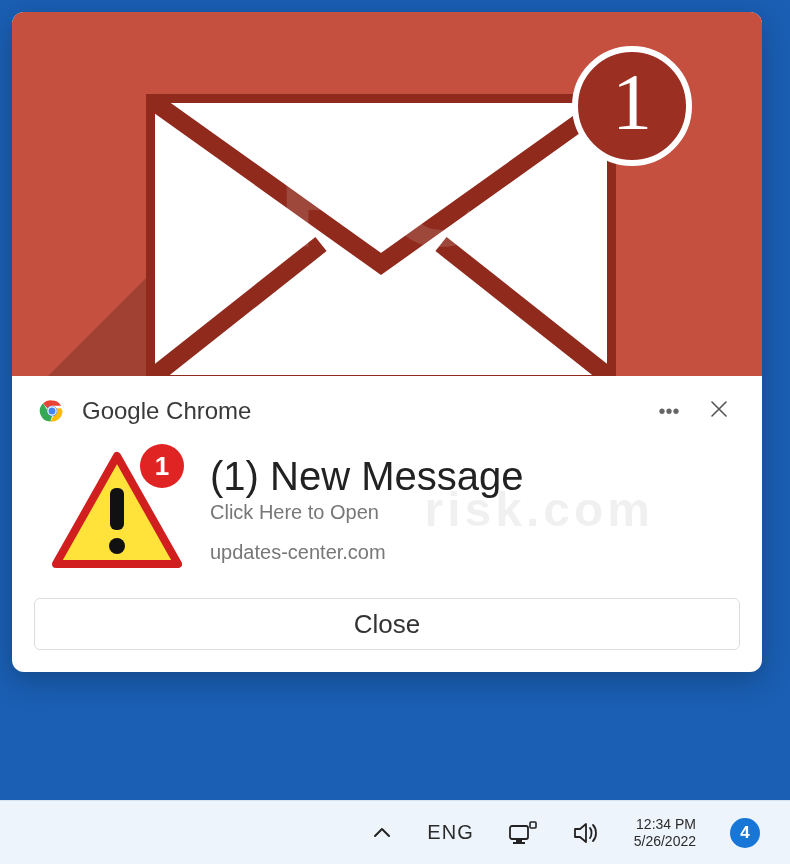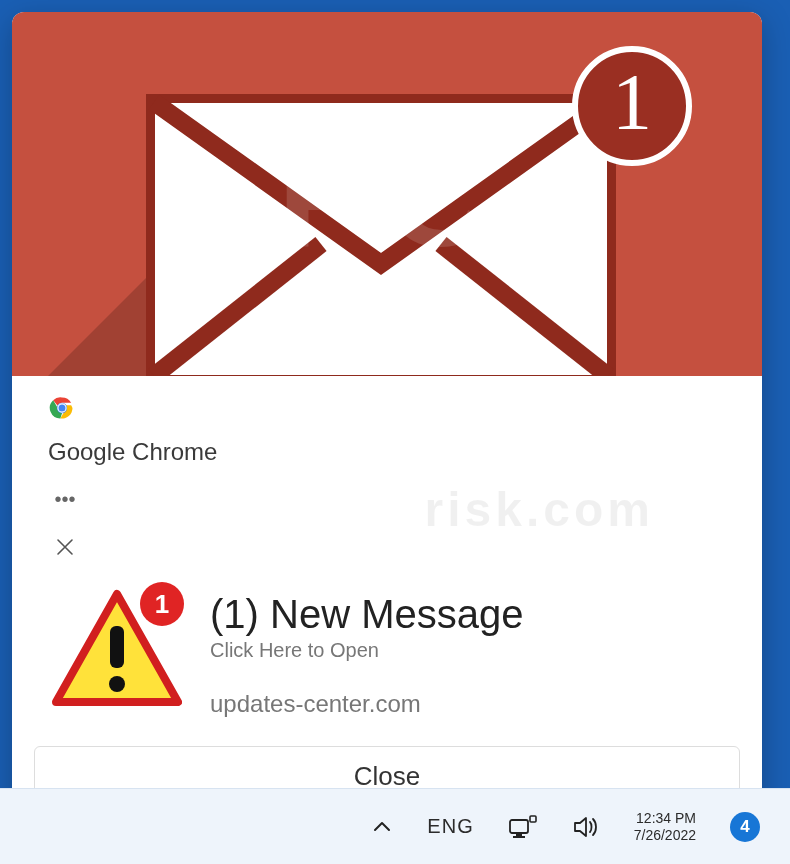--- a/index.html
+++ b/index.html
@@ -68,24 +68,23 @@
     white-space: nowrap;
   }
   .wm-sub {
     position: absolute; right: 108px; top: 470px;
     font-size: 48px; font-weight: 700; letter-spacing: 4px;
     color: rgba(0,0,0,.06);
   }
 
   
   .notif-header {
-    display: flex; align-items: flex-start;
-    padding: 18px 26px 4px 36px;
+    display: flex; align-items: center;
+    padding: 18px 26px 4px 26px;
     gap: 16px;
-    flex-direction: column;
   }
   .chrome-icon {
     width: 28px; height: 28px; flex: 0 0 28px;
   }
   .notif-app {
     font-size: 24px; color: #3a3a3a; flex: 1;
   }
   .hdr-btn {
     width: 34px; height: 34px;
     display: flex; align-items: center; justify-content: center;
@@ -103,37 +102,37 @@
   .warn-badge {
     position: absolute; right: -2px; top: -6px;
     width: 44px; height: 44px; border-radius: 50%;
     background: #e02424; color: #fff;
     display: flex; align-items: center; justify-content: center;
     font-size: 26px; font-weight: 600;
   }
   .notif-texts { padding-top: 4px; }
   .notif-title { font-size: 40px; color: #222; }
   .notif-sub   { font-size: 20px; color: #777; margin-top: 2px; }
-  .notif-src   { font-size: 24px; color: #777; margin-top: 28px; }
+  .notif-src   { font-size: 20px; color: #777; margin-top: 17px; }
 
   .close-btn {
     margin: 0 22px 22px 22px;
-    height: 60px;
+    height: 52px;
     border: 1px solid #ddd;
     border-radius: 6px;
     display: flex; align-items: center; justify-content: center;
     font-size: 26px; color: #333;
     cursor: pointer;
   }
 
   
   .taskbar {
     position: absolute;
     left: 0; right: 0; bottom: 0;
-    height: 76px;
+    height: 64px;
     background: #eef4fb;
     border-top: 1px solid #d7e3f1;
     display: flex; align-items: center; justify-content: flex-end;
     padding: 0 22px 0 0;
     gap: 18px;
     color: #2b2b2b;
   }
   .tray-item {
     display: flex; align-items: center; justify-content: center;
     height: 48px; padding: 0 8px;
@@ -247,21 +246,21 @@
       <svg width="28" height="26" viewBox="0 0 28 26">
         <path d="M3 9h5l6-5v18l-6-5H3z" fill="none" stroke="#222" stroke-width="1.8" stroke-linejoin="round"></path>
         <path d="M18 8c2 2 2 8 0 10" fill="none" stroke="#222" stroke-width="1.8" stroke-linecap="round"></path>
         <path d="M21 5c4 4 4 12 0 16" fill="none" stroke="#222" stroke-width="1.8" stroke-linecap="round"></path>
       </svg>
     </span>
   </div>
   <div class="tray-item clock">
     <div>
       <div>12:34 PM</div>
-      <div>7/26/2022</div>
+      <div>5/26/2022</div>
     </div>
   </div>
   <div class="tray-item">
     <div class="noti-count">
       <span>4</span>
     </div>
   </div>
 </div>
 
 </body></html>

